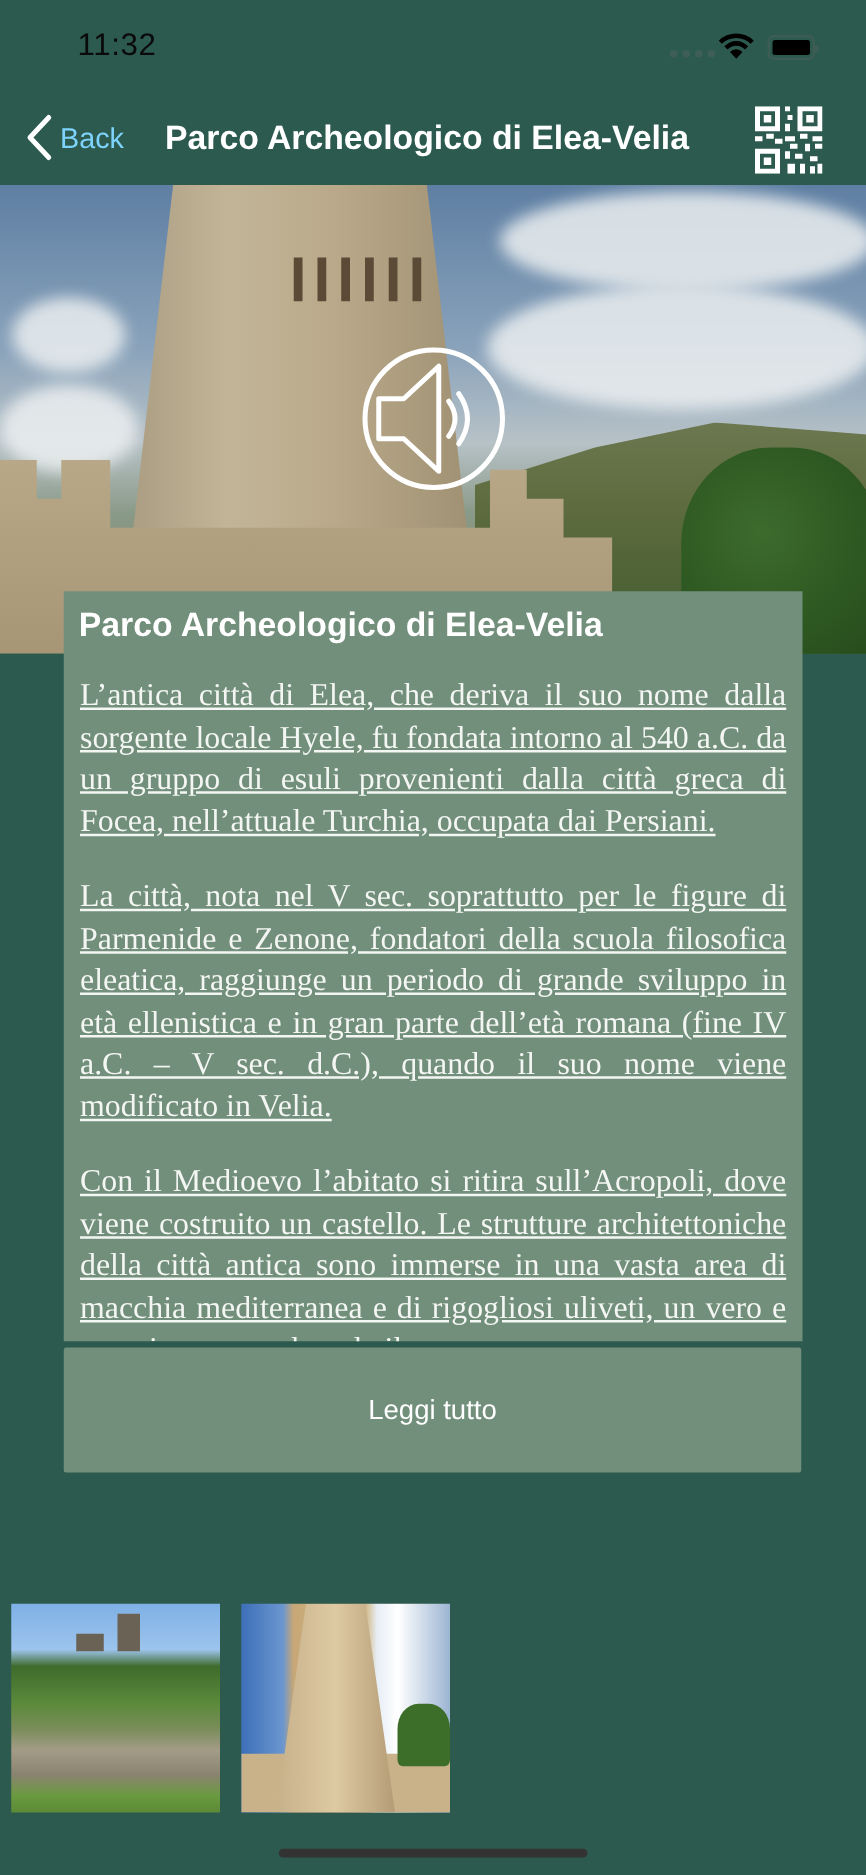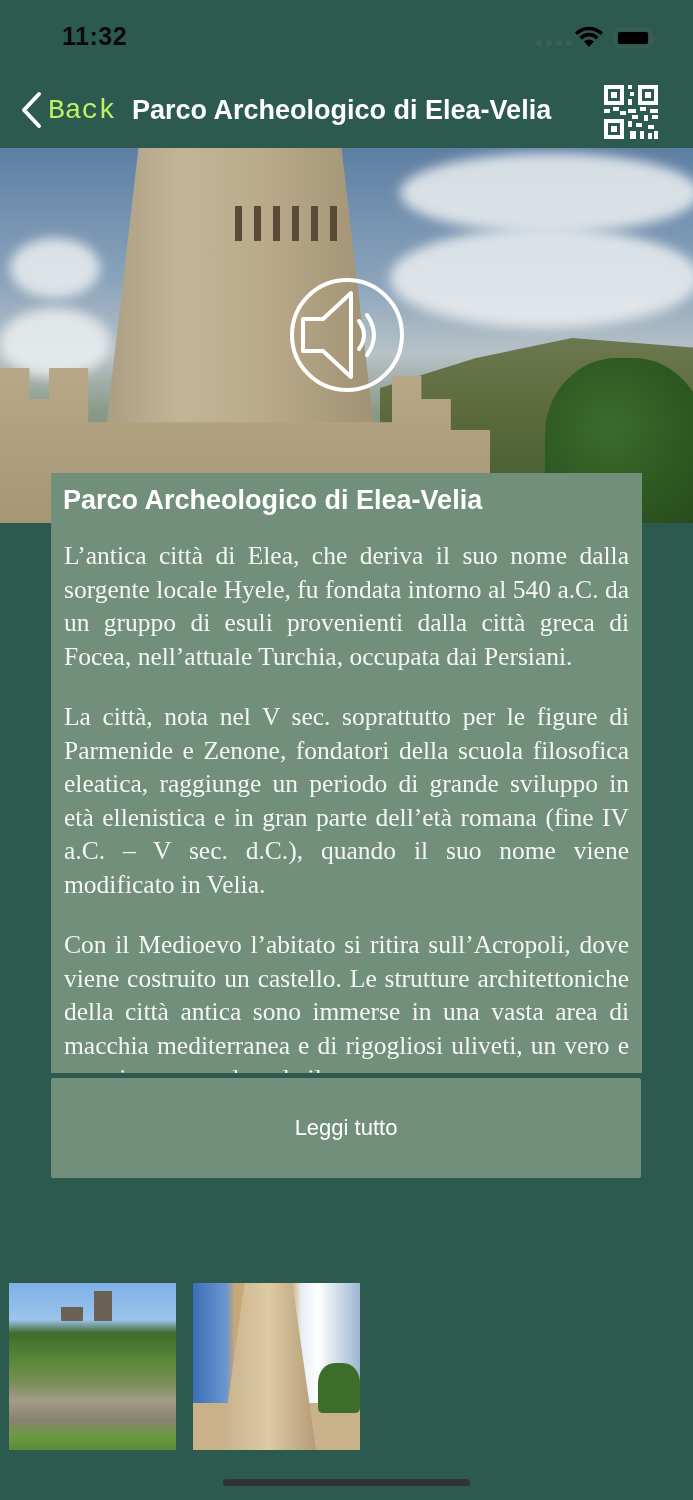--- a/index.html
+++ b/index.html
@@ -9,21 +9,21 @@
       font-family: "Liberation Sans", sans-serif;
       position: relative;
       color: #fff;
     }
     .status-bar {
       position: absolute; top: 0; left: 0; width: 693px; height: 75px;
       background: #2c5a4f;
     }
     .status-time {
       position: absolute; left: 62px; top: 22px;
-      font-size: 25px; font-weight: bold; color: #0a0a0a;
+      font-size: 25px; font-weight: normal; color: #0a0a0a;
       letter-spacing: 0.5px;
     }
     .signal-dots { position: absolute; left: 536px; top: 40px; display: flex; gap: 4px; }
     .signal-dots span { width: 6px; height: 6px; border-radius: 50%; background: #3f5f56; display: block; }
     .wifi { position: absolute; left: 574px; top: 26px; }
     .battery {
       position: absolute; left: 614px; top: 28px; width: 38px; height: 20px;
       border: 2px solid #3d5c53; border-radius: 5px; padding: 2px;
     }
     .battery .fill { width: 100%; height: 100%; background: #000; border-radius: 2px; }
@@ -31,21 +31,21 @@
 
     .nav-bar {
       position: absolute; top: 75px; left: 0; width: 693px; height: 73px;
       background: #2c5a4f;
     }
     .back-btn {
       position: absolute; left: 20px; top: 16px; display: flex; align-items: center;
       cursor: pointer; color: #fff;
     }
     .back-btn svg { display: block; }
-    .back-label { font-size: 28px; margin-left: 6px; color: #bef264; font-family: Liberation Mono, monospace; }
+    .back-label { font-size: 23px; margin-left: 6px; color: #7dd3fc; }
     .nav-title {
       position: absolute; left: 132px; top: 20px;
       font-size: 27px; font-weight: bold; color: #fff;
     }
     .qr-btn { position: absolute; left: 604px; top: 10px; cursor: pointer; }
 
     .hero {
       position: absolute; top: 148px; left: 0; width: 693px; height: 375px;
       overflow: hidden;
       background:
@@ -89,21 +89,21 @@
     }
     .info-title {
       position: absolute; left: 12px; top: 12px;
       font-size: 27px; font-weight: bold; color: #fff;
     }
     .info-body {
       position: absolute; left: 13px; top: 66px; width: 565px;
       font-family: "Liberation Serif", serif; font-size: 25.5px; line-height: 33.5px;
       color: #f4f6f3; text-align: justify;
     }
-    .info-body p { margin-bottom: 27px; }
+    .info-body p { margin-bottom: 27px; text-decoration: underline; }
 
     .read-more {
       position: absolute; left: 51px; top: 1078px; width: 590px; height: 100px;
       background: #718f7b; border-radius: 2px; cursor: pointer;
       display: flex; align-items: center; justify-content: center;
       font-size: 22px; color: #fff;
     }
 
     .gallery { position: absolute; top: 1283px; left: 9px; display: flex; gap: 17px; }
     .thumb { width: 167px; height: 167px; position: relative; overflow: hidden; cursor: pointer; }

